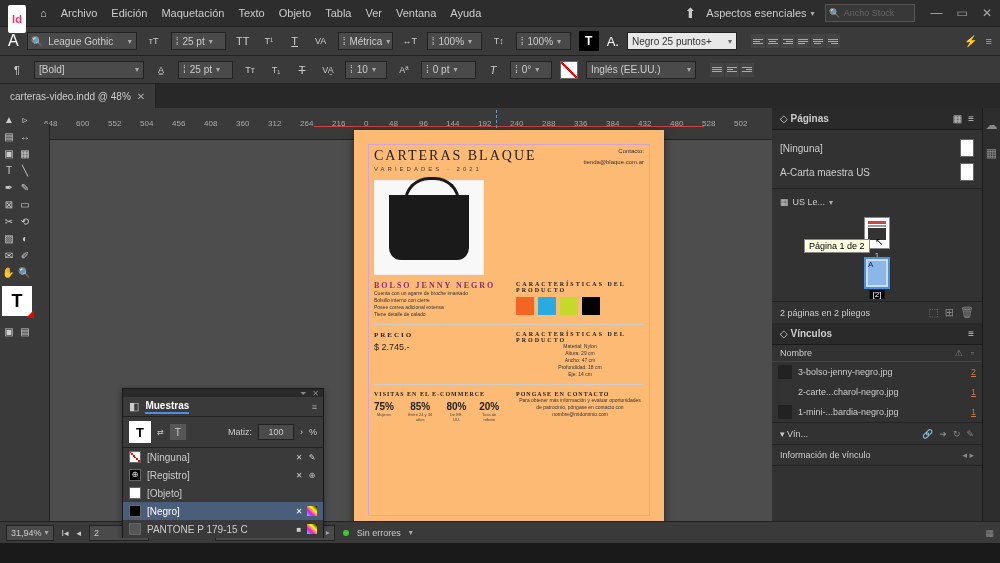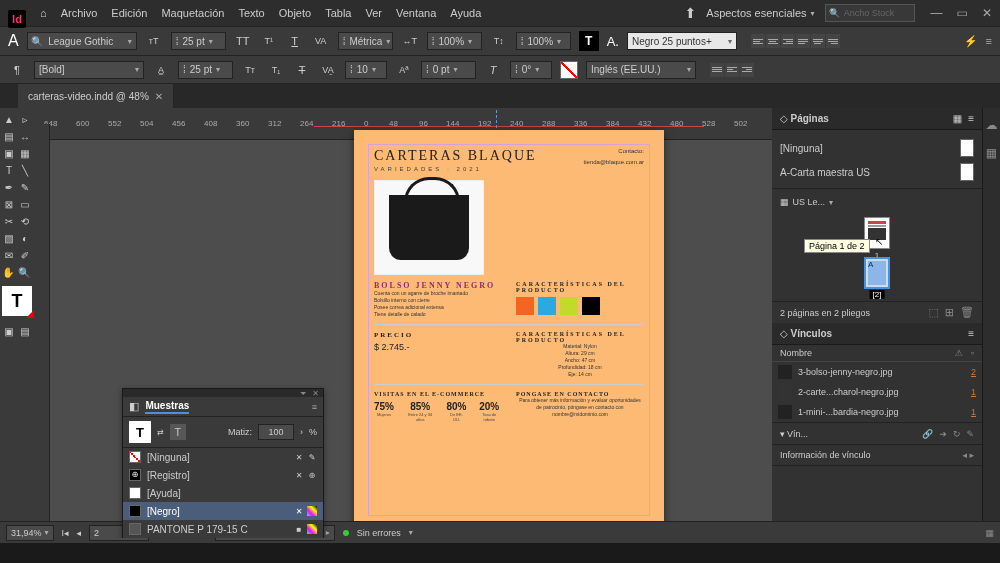--- a/index.html
+++ b/index.html
@@ -1,20 +1,20 @@
 <!DOCTYPE html>
 <html><head>
 <meta charset="utf-8">
 <style>
 * { margin: 0; padding: 0; box-sizing: border-box; font-family: Arial, sans-serif; }
 body { width: 1000px; height: 563px; background: #323232; overflow: hidden; color: #ccc; font-size: 11px; position: relative; }
 
 
 .menubar { height: 26px; background: #2d2d2d; display: flex; align-items: center; padding: 0 8px; gap: 14px; }
-.menubar .logo { width: 18px; height: 18px; background: #000000; color:#ff3366; display:flex; align-items:center; justify-content:center; font-weight:bold; font-size:11px; border-radius:2px;margin-top:12px; }
+.menubar .logo { width: 18px; height: 28px; background: #ffffff; color:#ff3366; display:flex; align-items:center; justify-content:center; font-weight:bold; font-size:11px; border-radius:2px;margin-top:12px; }
 .menubar .home { color: #ccc; }
 .menubar .menu-item { color: #ccc; font-size: 11px; cursor: pointer; }
 .menubar .right-section { margin-left: auto; display: flex; align-items: center; gap: 10px; }
 .workspace-dd { display:flex; align-items:center; gap:4px; }
 .search-stock { width: 90px; height: 18px; background: #383838; border: 1px solid #555; color:#888; font-size:9px; padding: 0 4px; display:flex; align-items:center; gap:3px;}
 .window-controls { display:flex; gap: 14px; font-size:12px; color:#aaa; margin-left: 6px;}
 
 
 .controlbar { height: 30px; background: #3a3a3a; border-top:1px solid #222; border-bottom:1px solid #222; display:flex; align-items:center; padding: 0 8px; gap: 8px; }
 .controlbar .A-icon { font-size: 16px; color: #fff; }
@@ -25,21 +25,21 @@
 .para-align { display:flex; gap:1px; }
 .para-align .pa { width:14px; height:14px; background:#444; display:flex; flex-direction:column; justify-content:center; gap:1px; padding:2px; }
 .para-align .pa span { height:1px; background:#aaa; }
 .TT-icon { width: 20px; height: 20px; background: #000; color:#fff; display:flex; align-items:center; justify-content:center; font-weight:bold; font-size:12px; }
 
 .controlbar2 { height: 28px; background: #3a3a3a; border-bottom:1px solid #222; display:flex; align-items:center; padding: 0 8px; gap: 8px; }
 .noborder-swatch { width:18px; height:18px; background:#fff; position:relative; border:1px solid #666; }
 .noborder-swatch::after { content:''; position:absolute; left:0; top:0; right:0; bottom:0; background: linear-gradient(to top right, transparent 45%, red 45%, red 55%, transparent 55%); }
 
 
-.tabbar { height: 24px; background: #282828; display:flex; align-items:center;padding-left:18px; }
+.tabbar { height: 24px; background: #282828; display:flex; align-items:center; }
 .tab { height:100%; padding: 0 10px; display:flex; align-items:center; gap:6px; background:#3a3a3a; font-size:10px; color:#ccc; border-right:1px solid #222;}
 .tab .close { font-size:10px; color:#aaa; }
 
 
 .workspace { display:flex; height: 430px; }
 
 
 .toolbox { width: 34px; background: #3a3a3a; padding: 4px 0; display:flex; flex-direction:column; align-items:center; gap:2px; }
 .toolrow { display:flex; gap:1px; }
 .tool { width: 15px; height: 15px; display:flex; align-items:center; justify-content:center; font-size:10px; color:#ccc; }
@@ -508,21 +508,21 @@
               <span style="position:absolute;inset:0;color:#fff;font-size:8px;text-align:center;">⊕</span>
             </div>
             <span>[Registro]</span>
             <div class="icons">
               <span>✕</span>
               <span>⊕</span>
             </div>
           </div>
         <div class="swatch-row">
             <div class="sc" style="background:#fff;"></div>
-            <span>[Ayuda]</span>
+            <span>[Objeto]</span>
             <div class="icons"></div>
           </div>
         <div class="swatch-row selected">
             <div class="sc" style="background:#000;"></div>
             <span>[Negro]</span>
             <div class="icons">
               <span>✕</span>
               <span style="background:linear-gradient(45deg,cyan,magenta,yellow,black);width:10px;height:10px;"></span>
             </div>
           </div>

